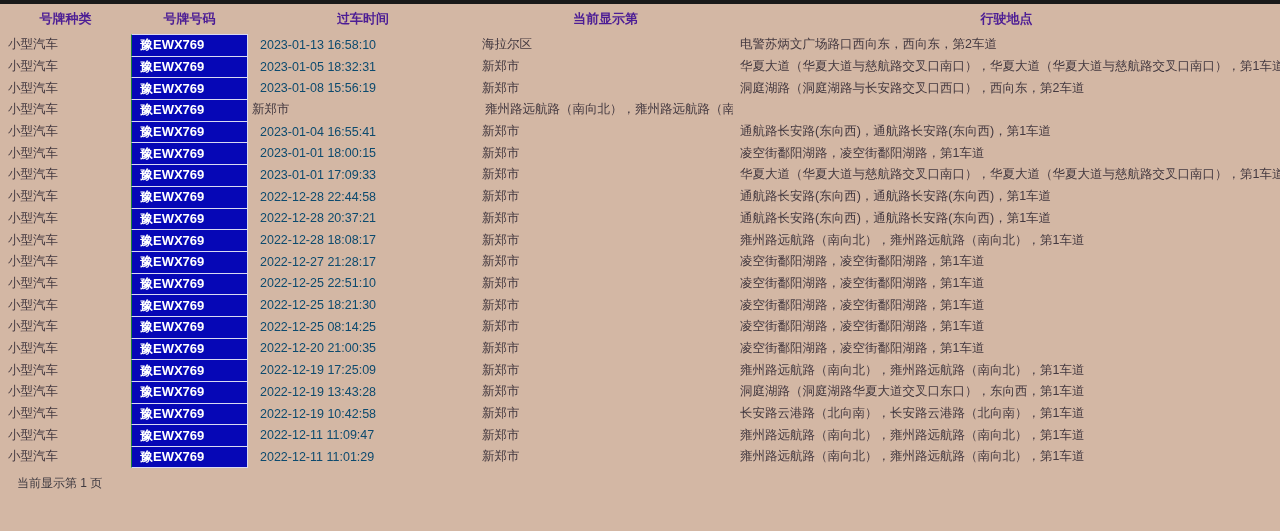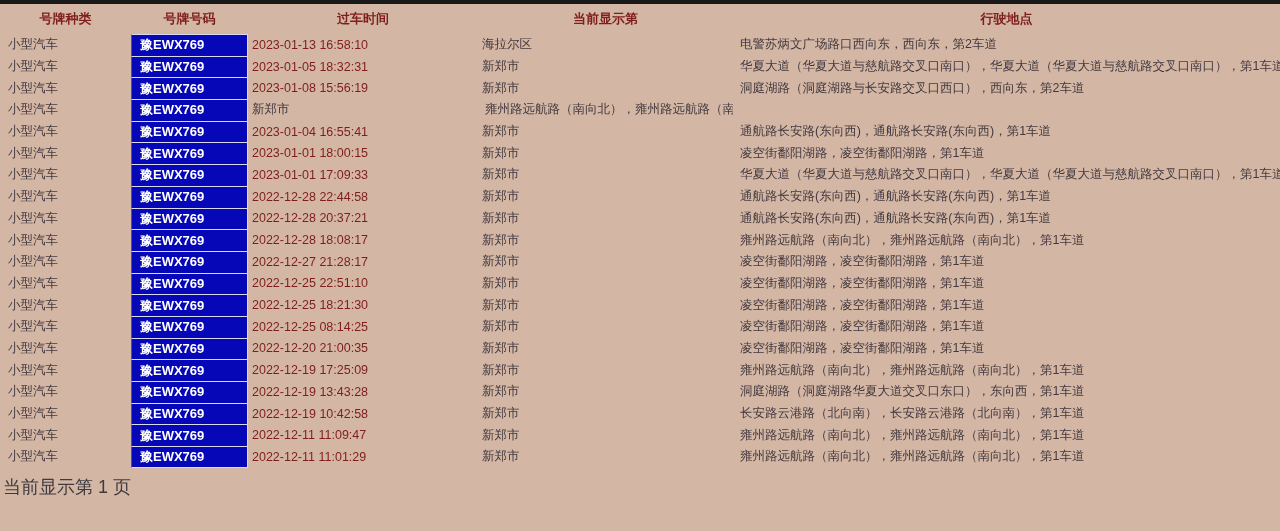--- a/index.html
+++ b/index.html
@@ -11,50 +11,50 @@
   }
   .top-edge{height:4px;background:#191919;}
   .table{width:1280px;}
   .row{
     display:grid;
     grid-template-columns:131px 117px 230px 255px 1fr;
   }
   .header-row{height:30px;}
   .header-row .cell{
     display:flex;align-items:center;justify-content:center;
-    font-size:13px;font-weight:bold;color:#7f1d1d;
+    font-size:13px;font-weight:bold;color:#4c1d95;
     white-space:nowrap;
   }
   .data-row{height:21.7px;}
   .data-row .cell{
     display:flex;align-items:center;
     font-size:12.5px;color:#43383f;
     white-space:nowrap;overflow:hidden;
   }
   .data-row .c1{padding-left:8px;}
-  .data-row .c3{padding-left:4px;color:#7f1d1d;}
+  .data-row .c3{padding-left:12px;color:#0c4a6e;}
   .data-row .c4{padding-left:4px;}
   .data-row .c5{padding-left:7px;}
   .plate-badge{
     box-sizing:border-box;
     display:flex;align-items:center;
     width:100%;height:100%;
     background:#0607b6;
     border-top:1px solid #d9d9f2;
     border-left:1px solid #15803d;
     border-right:1px solid #d9d9f2;
     color:#ffffff;font-size:13px;font-weight:bold;
     padding-left:8px;
     cursor:pointer;
   }
   .data-row:last-child .plate-badge{border-bottom:1px solid #d9d9f2;}
   .footer{
     margin-top:7px;
-    padding-left:3px;
-    font-size:18px;color:#3f3a40;
+    padding-left:17px;
+    font-size:12px;color:#3f3a40;
   }
 </style>
 </head>
 <body>
 
 <div class="screen">
   <div class="top-edge"></div>
 
   <div class="table">
     <div class="row header-row">

